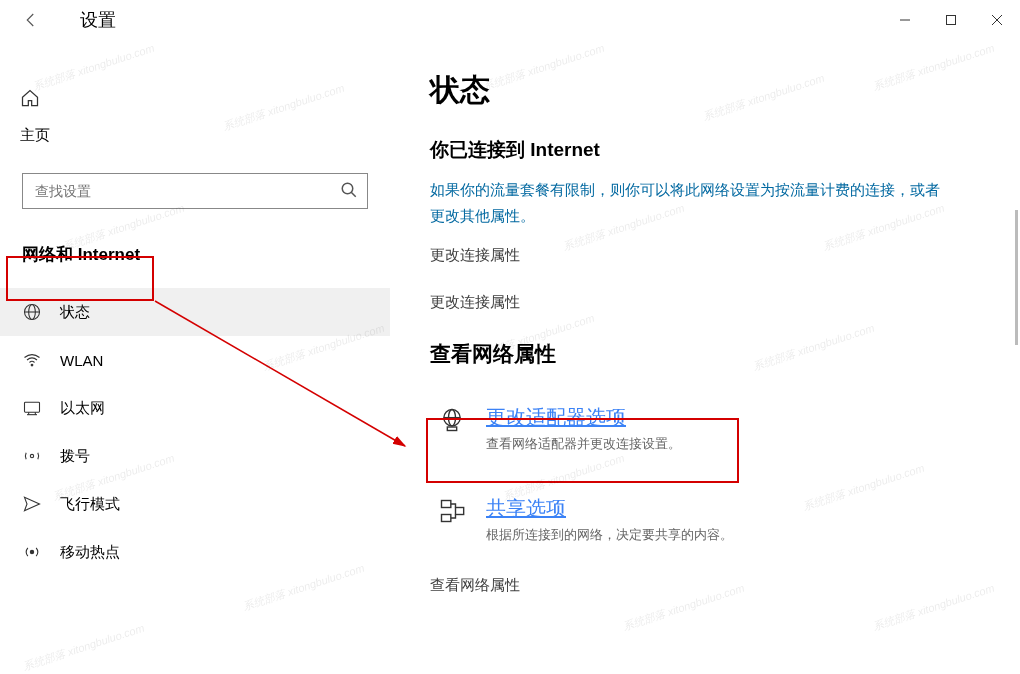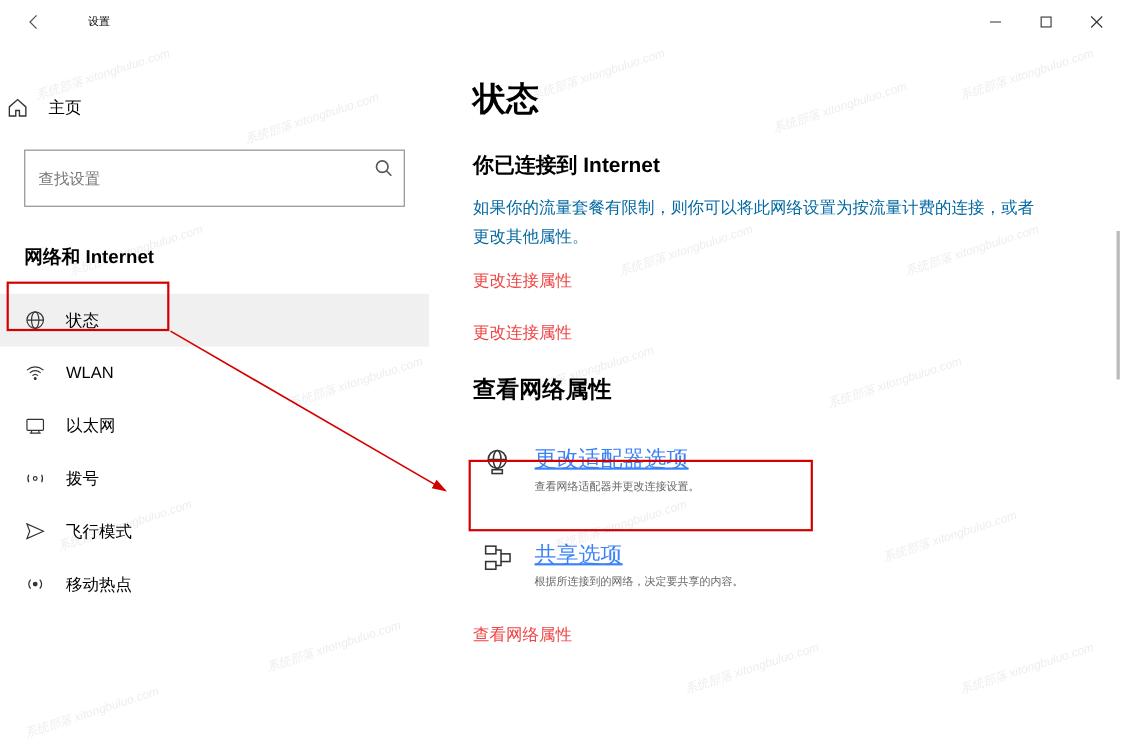--- a/index.html
+++ b/index.html
@@ -1,58 +1,58 @@
 <!DOCTYPE html>
 <html><head>
   <meta charset="utf-8">
   <style>
     * { margin: 0; padding: 0; box-sizing: border-box; font-family: "Microsoft YaHei", "Segoe UI", sans-serif; }
     body { width: 1020px; height: 674px; background: #fff; position: relative; overflow: hidden; }
     
     
     .titlebar { height: 40px; display: flex; align-items: center; padding-left: 12px; }
     .back-btn { width: 38px; height: 40px; display: flex; align-items: center; justify-content: center; cursor: pointer; }
-    .title { margin-left: 30px; font-size: 10px; color: #000; }
+    .title { margin-left: 30px; font-size: 18px; color: #000; }
     .window-controls { margin-left: auto; display: flex; }
     .win-ctrl { width: 46px; height: 40px; display: flex; align-items: center; justify-content: center; cursor: pointer; }
     
     
     .content { display: flex; height: calc(100% - 40px); }
     .sidebar { width: 390px; padding-top: 38px; }
     .main { flex: 1; padding: 30px 40px 0 40px; position: relative; }
     
     
-    .home-link { display: flex; align-items: center; padding: 10px 6px; gap: 18px; cursor: pointer; }
+    .home-link { display: flex; padding: 10px 20px; gap: 18px; cursor: pointer; flex-direction: column; }
     .home-link .icon { width: 20px; height: 20px; }
     .home-link span { font-size: 15px; color: #000; }
     
     .search-wrap { margin: 18px 22px 0; position: relative; }
-    .search-input { width: 100%; height: 52px; border: 1px solid #888; padding: 0 40px 0 12px; font-size: 14px; background: #fff; }
+    .search-input { width: 100%; height: 36px; border: 1px solid #888; padding: 0 40px 0 12px; font-size: 14px; background: #fff; }
     .search-icon { position: absolute; right: 10px; top: 8px; width: 18px; height: 18px; stroke: #555; }
     
     .section-title { margin: 34px 22px 6px; font-size: 17px; font-weight: 600; color: #000; }
     
     .nav-list { margin-top: 22px; }
     .nav-item { display: flex; align-items: center; padding: 14px 22px; gap: 18px; cursor: pointer; position: relative; }
     .nav-item.selected { background: #f0f0f0; }
     .nav-item .icon { width: 20px; height: 20px; flex-shrink: 0; display: flex; align-items: center; justify-content: center; }
     .nav-item .label { font-size: 15px; color: #000; white-space: nowrap; }
     
     
     .page-title { font-size: 30px; font-weight: 600; margin-bottom: 26px; }
     .sub-heading { font-size: 19px; font-weight: 600; margin-bottom: 14px; }
     .body-text { font-size: 15px; line-height: 1.7; color: #0369a1; margin-bottom: 18px; max-width: 520px; }
-    .link { color: #ef4444; font-size: 15px; cursor: pointer; display: block; margin-bottom: 28px; }
+    .link { color: #404040; font-size: 15px; cursor: pointer; display: block; margin-bottom: 28px; }
     
     .section-h { font-size: 21px; font-weight: 600; margin: 28px 0 26px; }
     
     .setting-item { display: flex; gap: 20px; padding: 10px 8px; cursor: pointer; margin-bottom: 22px; align-items: flex-start; }
     .setting-item .si-icon { width: 28px; height: 28px; flex-shrink: 0; margin-top: 2px; }
     .setting-item .si-title { font-size: 20px; color: #3b82f6; margin-bottom: 4px; text-decoration: underline; }
-    .setting-item .si-desc { font-size: 10px; color: #666; }
+    .setting-item .si-desc { font-size: 13px; color: #666; }
     
     
     .hl-red { position: absolute; border: 2px solid #d40000; pointer-events: none; }
     .hl-sidebar { left: 6px; top: 256px; width: 148px; height: 45px; }
     .hl-main { left: 426px; top: 418px; width: 313px; height: 65px; }
     
     
     .arrow-svg { position: absolute; left: 150px; top: 296px; width: 280px; height: 160px; pointer-events: none; }
     
     

